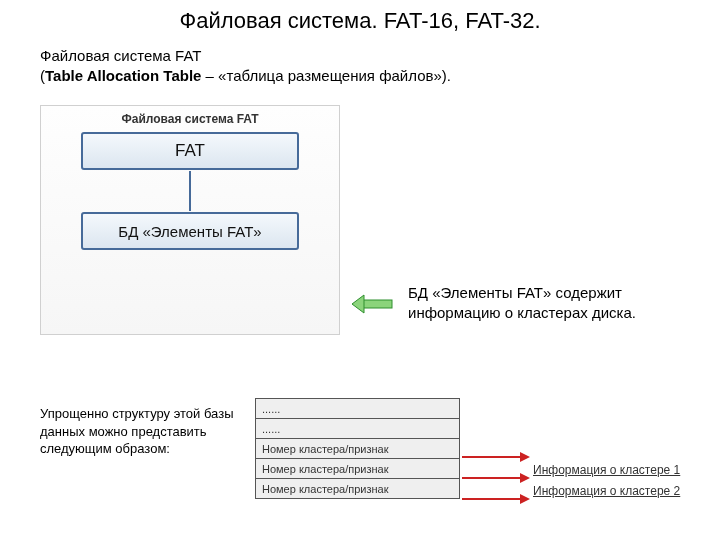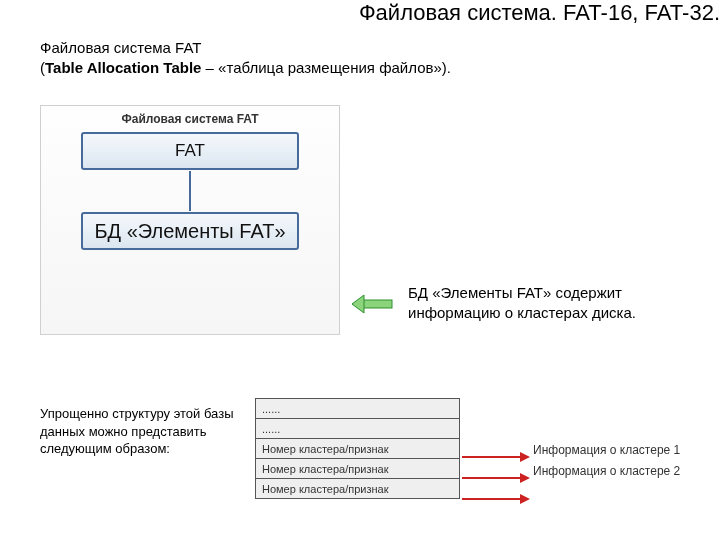--- a/index.html
+++ b/index.html
@@ -6,22 +6,23 @@
   body {
     margin: 0;
     width: 720px;
     height: 540px;
     background: #fff;
     font-family: Arial, Helvetica, sans-serif;
     color: #000;
     position: relative;
   }
   .title {
-    text-align: right;
+    text-align: center;
     font-size: 22px;
+    padding-top: 8px;
   }
   .intro {
     font-size: 15px;
     margin: 12px 0 0 40px;
     line-height: 1.35;
   }
   .diagram-panel {
     position: absolute;
     left: 40px;
     top: 105px;
@@ -94,45 +95,46 @@
     color: #333;
     padding: 3px 6px;
     height: 20px;
     display: flex;
     align-items: center;
   }
   .struct-row.dots { color: #333; }
   .info-labels {
     position: absolute;
     left: 533px;
-    top: 440px;
+    top: 460px;
     font-size: 12px;
     color: #333;
     line-height: 21px;
+    text-decoration: underline;
   }
   .red-arrow {
     position: absolute;
   }
 </style>
 </head>
 <body>
 
 <div class="title">Файловая система. FAT-16, FAT-32.</div>
 
 <div class="intro">
   <span>Файловая система FAT</span><br>
   (<b>Table Allocation Table</b><span> – «таблица размещения файлов»).</span>
 </div>
 
 <div class="diagram-panel">
   <div class="diagram-title">Файловая система FAT</div>
   <div class="box">FAT</div>
   <div class="connector"></div>
   <div class="connector"></div>
-  <div class="box" style="font-size:20px">БД «Элементы FAT»</div>
+  <div class="box" style="font-size:15px">БД «Элементы FAT»</div>
 </div>
 
 <div class="green-arrow">
   <svg width="45" height="22">
     <rect x="10" y="7" width="30" height="8" fill="#8bd47b" stroke="#2f8f2f" stroke-width="1"></rect>
     <polygon points="0,11 12,2 12,20" fill="#8bd47b" stroke="#2f8f2f" stroke-width="1"></polygon>
   </svg>
 </div>
 
 <div class="side-text">БД «Элементы FAT» содержит информацию о кластерах диска.</div>

